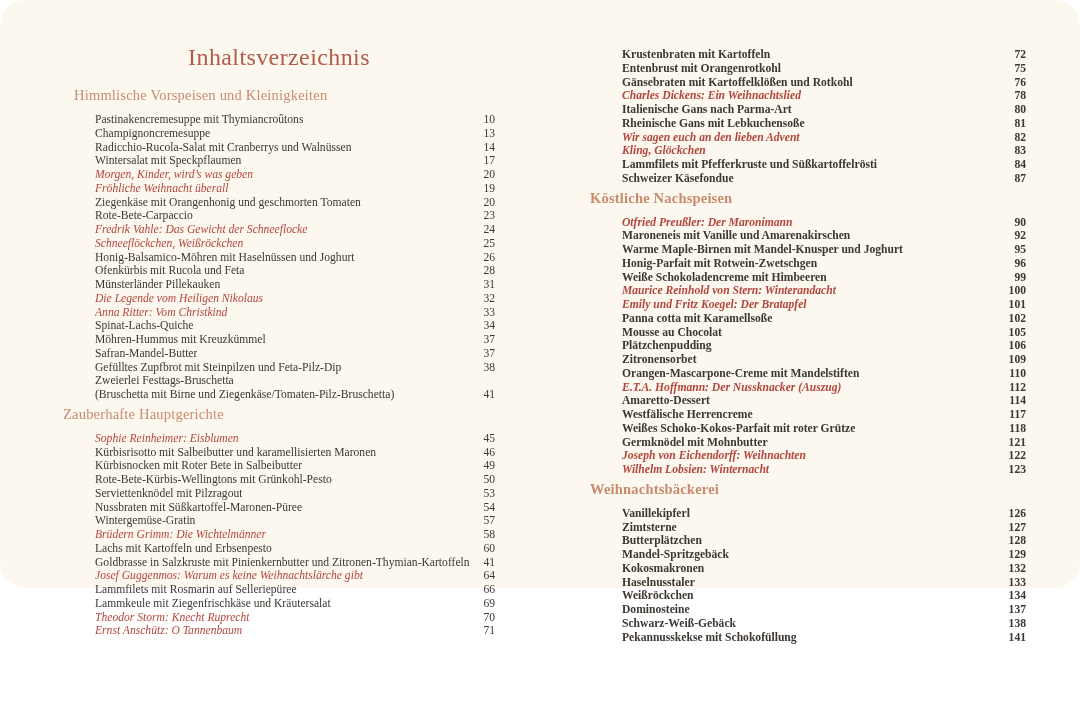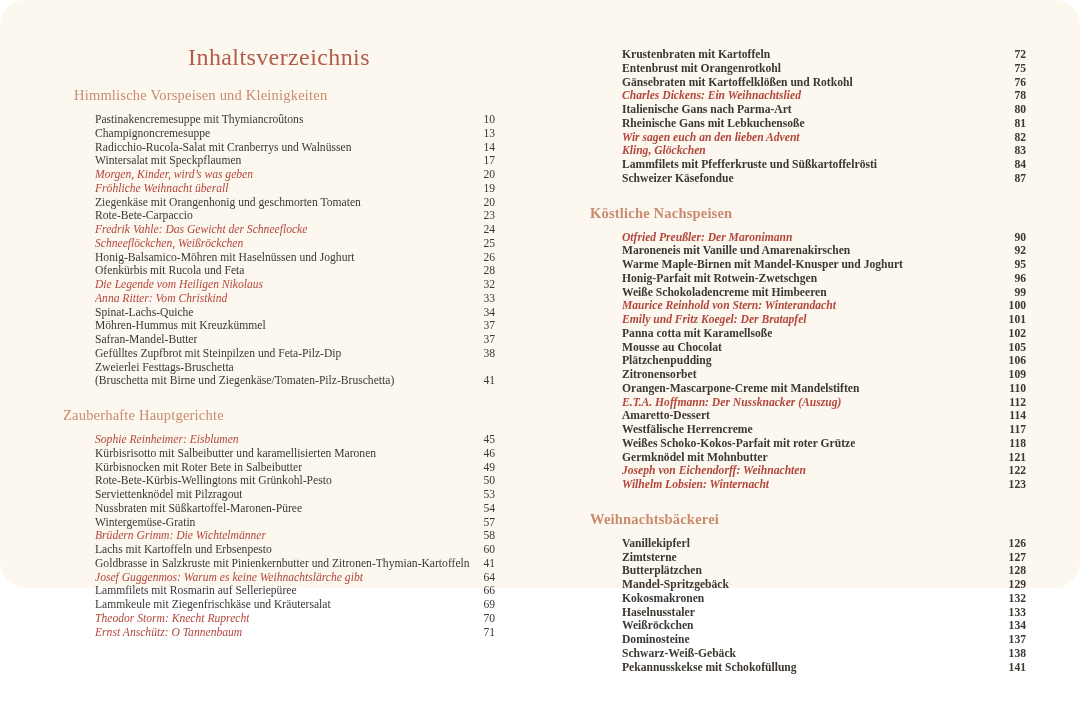--- a/index.html
+++ b/index.html
@@ -20,21 +20,21 @@
   .col{position:absolute;top:0;}
   .col-left{left:63px;top:42px;width:432px;}
   .col-right{left:590px;top:48px;width:436px;font-weight:bold;}
   .title{
     font-size:24px;font-weight:normal;color:var(--title);
     text-align:center;letter-spacing:.4px;line-height:30px;
     margin-bottom:14px;
   }
   .section-heading{
     font-size:14.5px;color:var(--heading);
-    line-height:19px;margin-top:18px;margin-bottom:8px;
+    line-height:19px;margin-top:3px;margin-bottom:8px;
     letter-spacing:.2px;
   }
   .section-heading:first-child{margin-top:0;margin-left:11px;}
   .row{
     display:flex;justify-content:space-between;align-items:baseline;
     padding-left:32px;
     font-size:11.6px;line-height:13.75px;color:var(--entry);
   }
   .row .label{white-space:nowrap;overflow:hidden;}
   .row .pageno{color:var(--pageno);margin-left:8px;flex:0 0 auto;}
@@ -89,20 +89,24 @@
           <span class="pageno">25</span>
         </div>
         <div class="row">
           <span class="label">Honig-Balsamico-Möhren mit Haselnüssen und Joghurt</span>
           <span class="pageno">26</span>
         </div>
         <div class="row">
           <span class="label">Ofenkürbis mit Rucola und Feta</span>
           <span class="pageno">28</span>
         </div>
+        <div class="row">
+          <span class="label">Münsterländer Pillekauken</span>
+          <span class="pageno">31</span>
+        </div>
         <div class="row literary">
           <span class="label">Die Legende vom Heiligen Nikolaus</span>
           <span class="pageno">32</span>
         </div>
         <div class="row literary">
           <span class="label">Anna Ritter: Vom Christkind</span>
           <span class="pageno">33</span>
         </div>
         <div class="row">
           <span class="label">Spinat-Lachs-Quiche</span>

